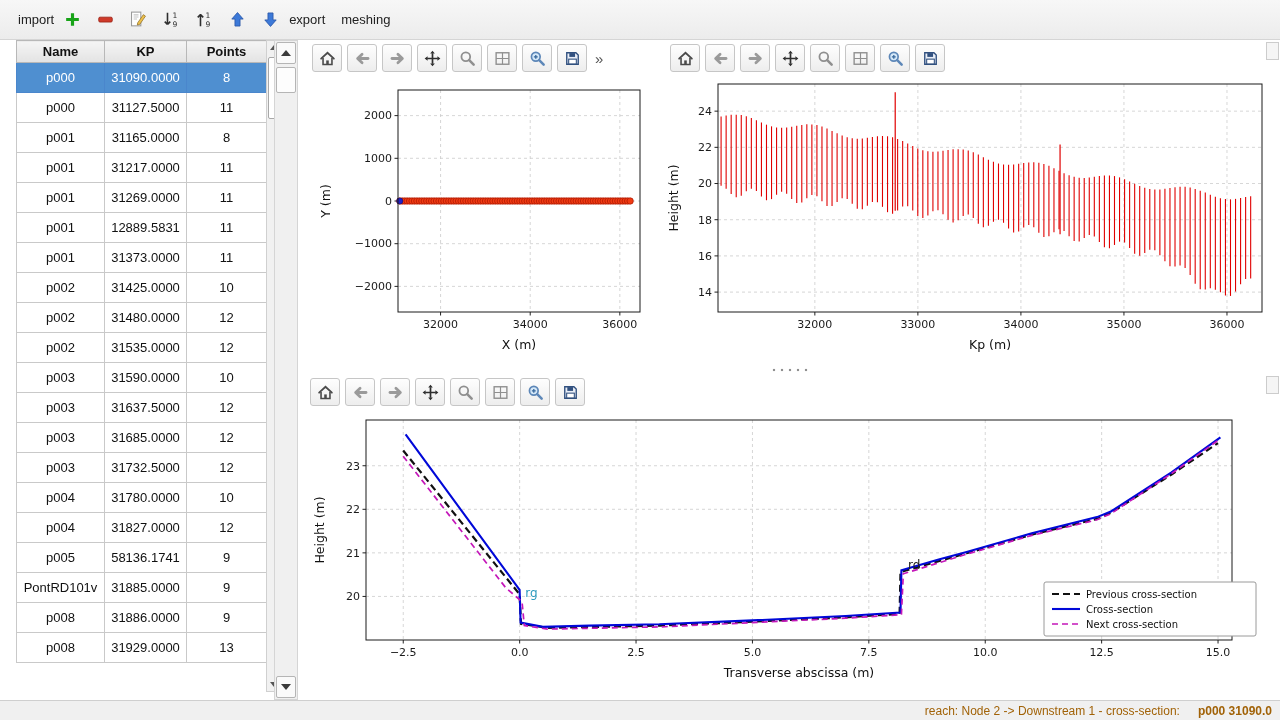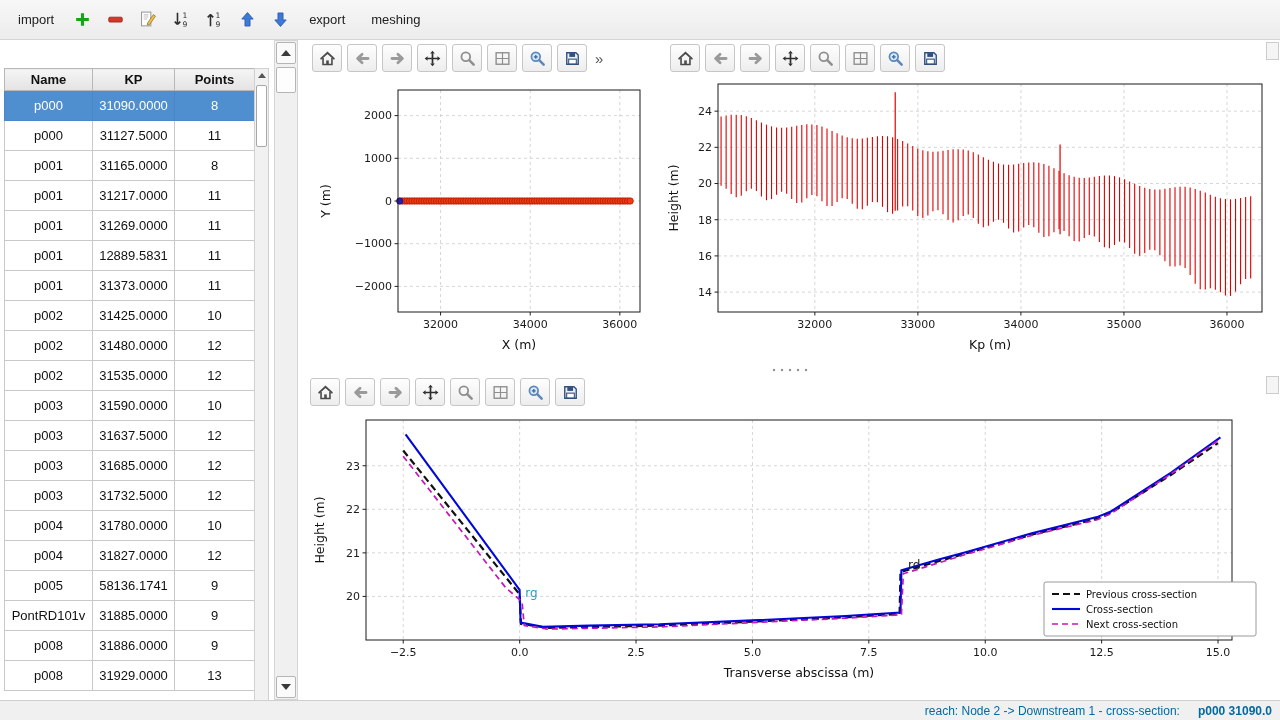--- a/index.html
+++ b/index.html
@@ -3,27 +3,27 @@
 <meta charset="utf-8">
 <style>
   *{margin:0;padding:0;box-sizing:border-box;}
   html,body{width:1280px;height:720px;overflow:hidden;background:#fff;
     font-family:"Liberation Sans",sans-serif;}
   #app{position:relative;width:1280px;height:720px;background:#fff;}
 
   
   #top-toolbar{position:absolute;left:0;top:0;width:1280px;height:40px;
     background:linear-gradient(#f7f7f7,#ececec);border-bottom:1px solid #d5d5d5;
-    display:flex;align-items:center;gap:10px;padding:0 10px;font-size:13px;color:#222;}
+    display:flex;align-items:center;padding:0 10px;font-size:13px;color:#222;}
   .tb-label{padding:4px 8px;border-radius:3px;cursor:default;}
   .tb-icons{display:flex;gap:12px;align-items:center;}
   .tb-icon{width:21px;height:21px;display:inline-flex;align-items:center;justify-content:center;}
 
   
-  #table-panel{position:absolute;left:4px;top:40px;width:266px;height:608px;background:#fff;margin-top:28px;}
+  #table-panel{position:absolute;left:16px;top:40px;width:266px;height:608px;background:#fff;}
   #cs-table{border-collapse:collapse;table-layout:fixed;width:250px;font-size:13px;color:#111;}
   #cs-table th{height:22px;background:linear-gradient(#f5f5f5,#e3e3e3);
     border:1px solid #b8b8b8;font-weight:bold;text-align:center;}
   #cs-table td{height:30px;border:1px solid #c9c9c9;text-align:center;
     overflow:hidden;white-space:nowrap;background:#fff;}
   #cs-table tr.selected td{background:#4f8fd0;color:#fff;border-color:#4a86cc;}
 
   #table-scrollbar{position:absolute;left:250px;top:0;width:15px;height:652px;
     background:#f1f1f1;border:1px solid #d0d0d0;}
   .sb-btn{position:absolute;left:0;width:13px;height:13px;}
@@ -63,21 +63,21 @@
     display:flex;align-items:center;justify-content:center;background:#fff;}
   #h-splitter .dots{width:44px;height:4px;
     background-image:radial-gradient(circle,#909090 1.3px,transparent 1.6px);
     background-size:8px 4px;background-position:center;}
 
   .scroll-stub{position:absolute;width:13px;height:18px;background:#f5f5f5;border:1px solid #ccc;}
 
   
   #status-bar{position:absolute;left:0;top:700px;width:1280px;height:20px;background:#f0f0f0;
     border-top:1px solid #cfcfcf;display:flex;align-items:center;justify-content:flex-end;
-    padding-right:8px;font-size:12px;color:#0369a1;}
+    padding-right:8px;font-size:12px;color:#a16207;}
   #status-bar b{margin-left:18px;}
 </style>
 </head>
 <body>
 
 <div id="app">
 
   <div id="top-toolbar">
     <span class="tb-label">import</span>
     <span class="tb-icons" id="tb-icons">

